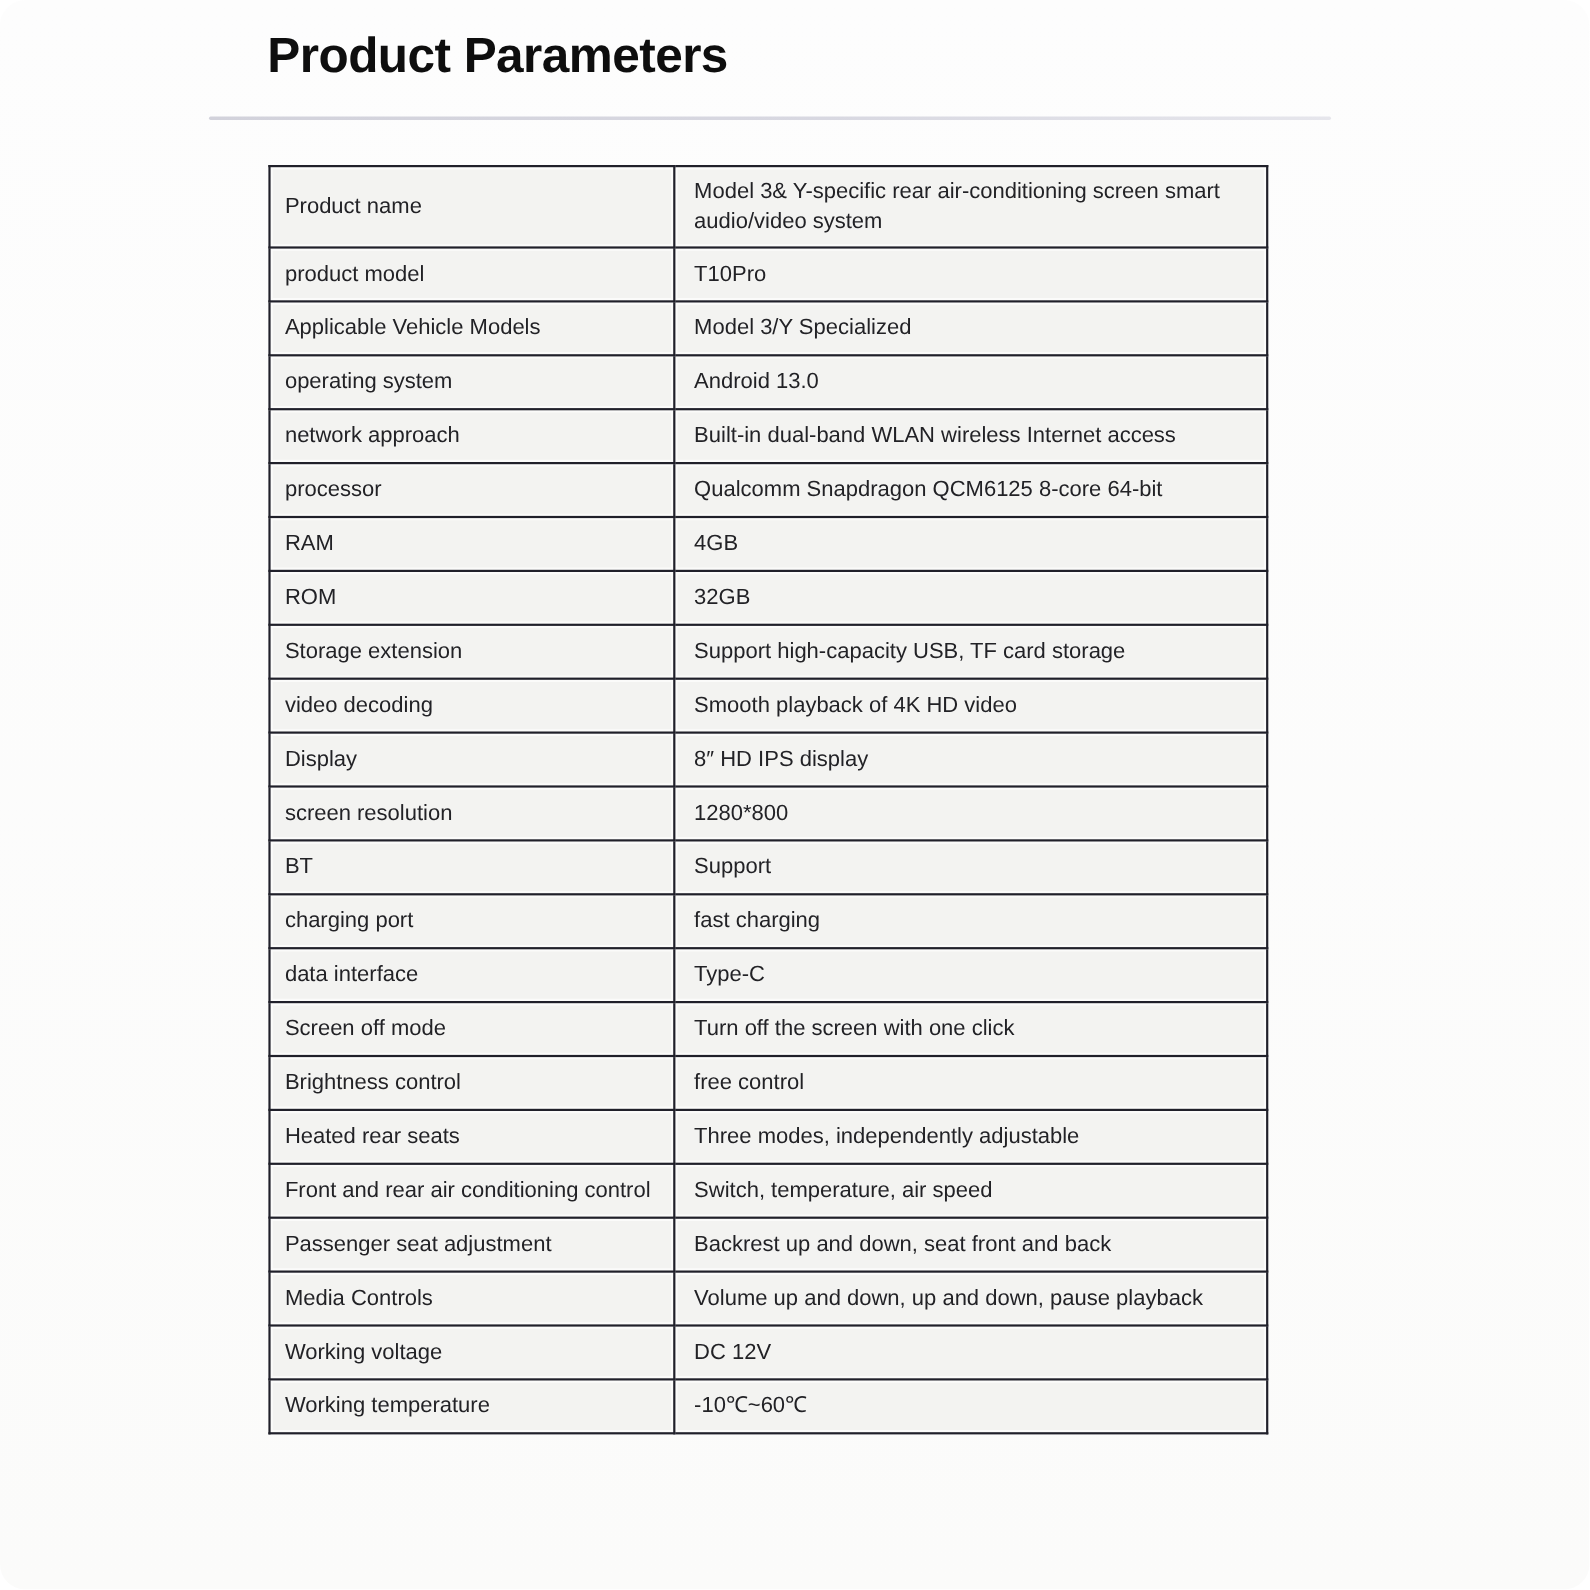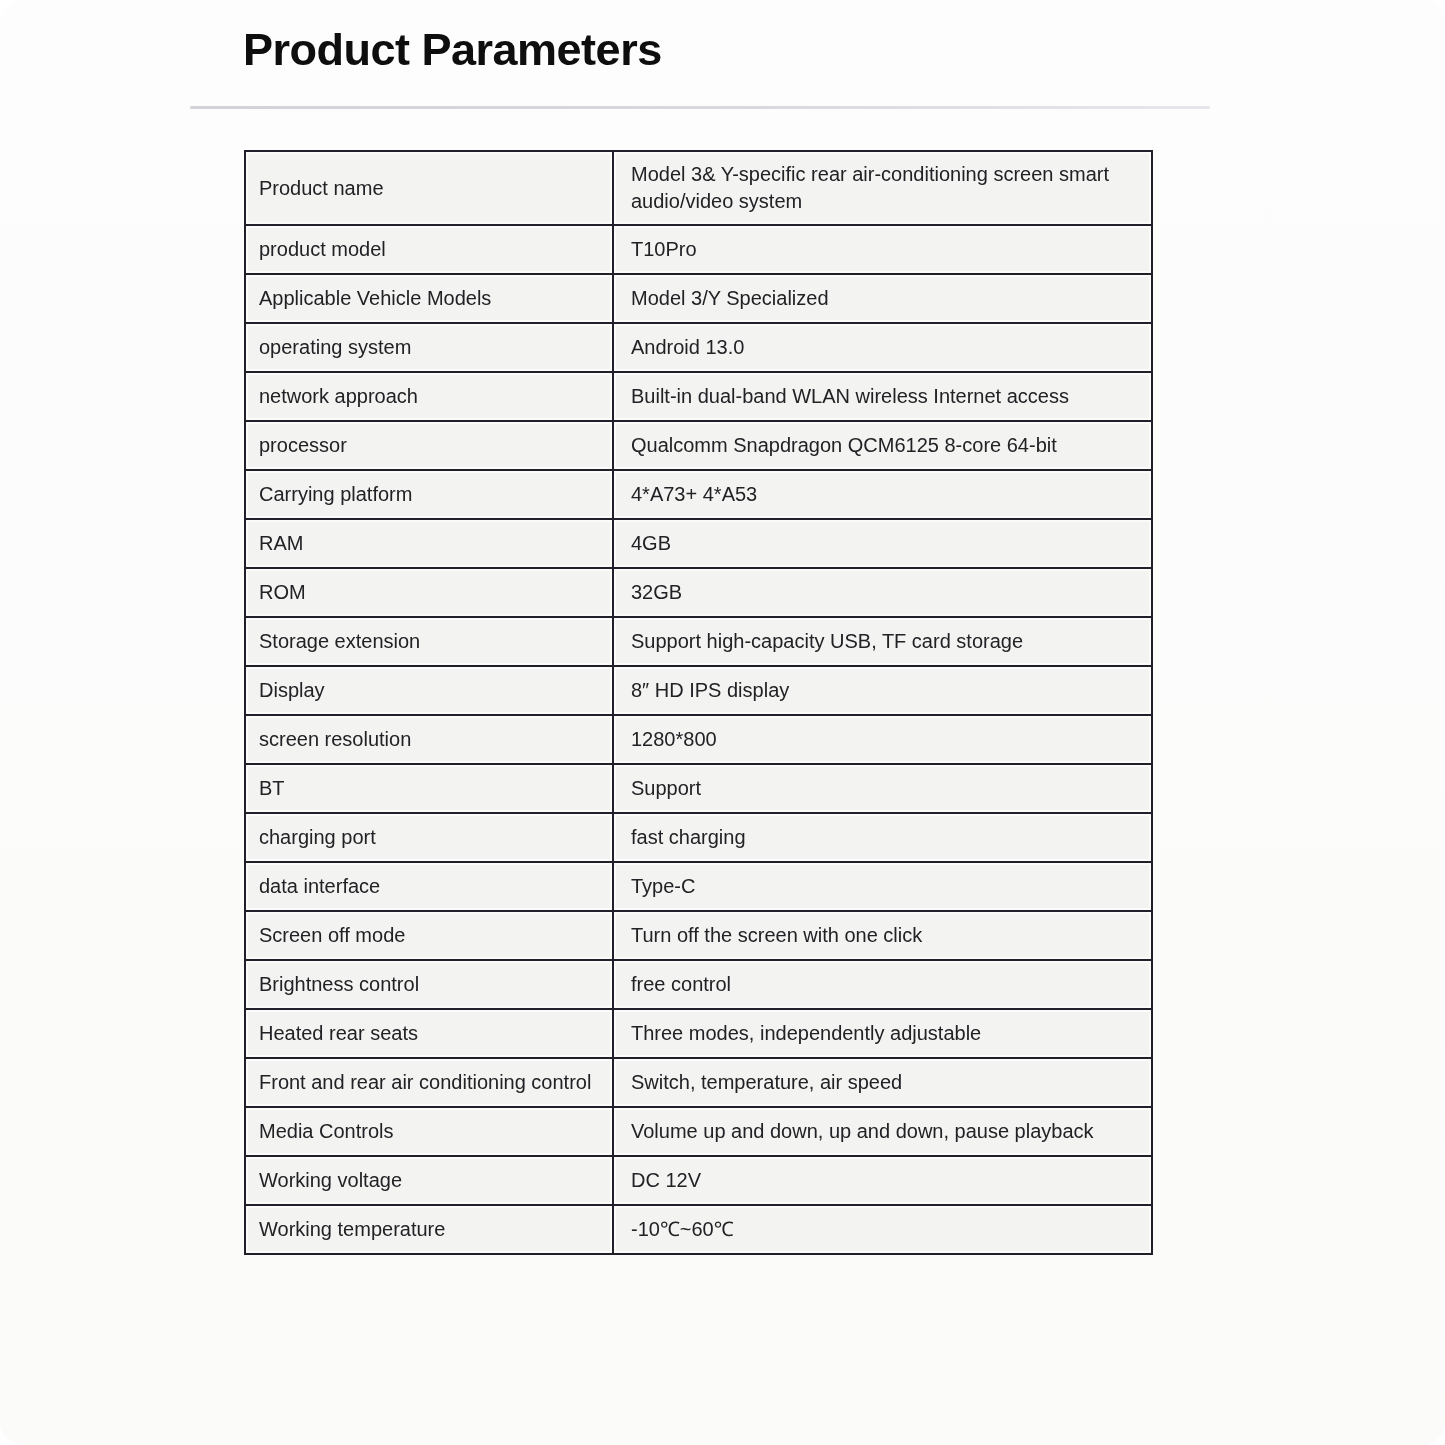--- a/index.html
+++ b/index.html
@@ -89,34 +89,34 @@
         </tr>
         <tr>
           <td class="label-cell">network approach</td>
           <td class="value-cell">Built-in dual-band WLAN wireless Internet access</td>
         </tr>
         <tr>
           <td class="label-cell">processor</td>
           <td class="value-cell">Qualcomm Snapdragon QCM6125 8-core 64-bit</td>
         </tr>
         <tr>
-          <td class="label-cell">Carrying platform</td>
-          <td class="value-cell">4*A73+ 4*A53</td>
-        </tr>
-        <tr>
           <td class="label-cell">RAM</td>
           <td class="value-cell">4GB</td>
         </tr>
         <tr>
           <td class="label-cell">ROM</td>
           <td class="value-cell">32GB</td>
         </tr>
         <tr>
           <td class="label-cell">Storage extension</td>
           <td class="value-cell">Support high-capacity USB, TF card storage</td>
+        </tr>
+        <tr>
+          <td class="label-cell">video decoding</td>
+          <td class="value-cell">Smooth playback of 4K HD video</td>
         </tr>
         <tr>
           <td class="label-cell">Display</td>
           <td class="value-cell">8″  HD IPS display</td>
         </tr>
         <tr>
           <td class="label-cell">screen resolution</td>
           <td class="value-cell">1280*800</td>
         </tr>
         <tr>
@@ -141,20 +141,24 @@
         </tr>
         <tr>
           <td class="label-cell">Heated rear seats</td>
           <td class="value-cell">Three modes, independently adjustable</td>
         </tr>
         <tr>
           <td class="label-cell">Front and rear air conditioning control</td>
           <td class="value-cell">Switch, temperature, air speed</td>
         </tr>
         <tr>
+          <td class="label-cell">Passenger seat adjustment</td>
+          <td class="value-cell">Backrest up and down, seat front and back</td>
+        </tr>
+        <tr>
           <td class="label-cell">Media Controls</td>
           <td class="value-cell">Volume up and down, up and down, pause playback</td>
         </tr>
         <tr>
           <td class="label-cell">Working voltage</td>
           <td class="value-cell">DC 12V</td>
         </tr>
         <tr>
           <td class="label-cell">Working temperature</td>
           <td class="value-cell">-10℃~60℃</td>

